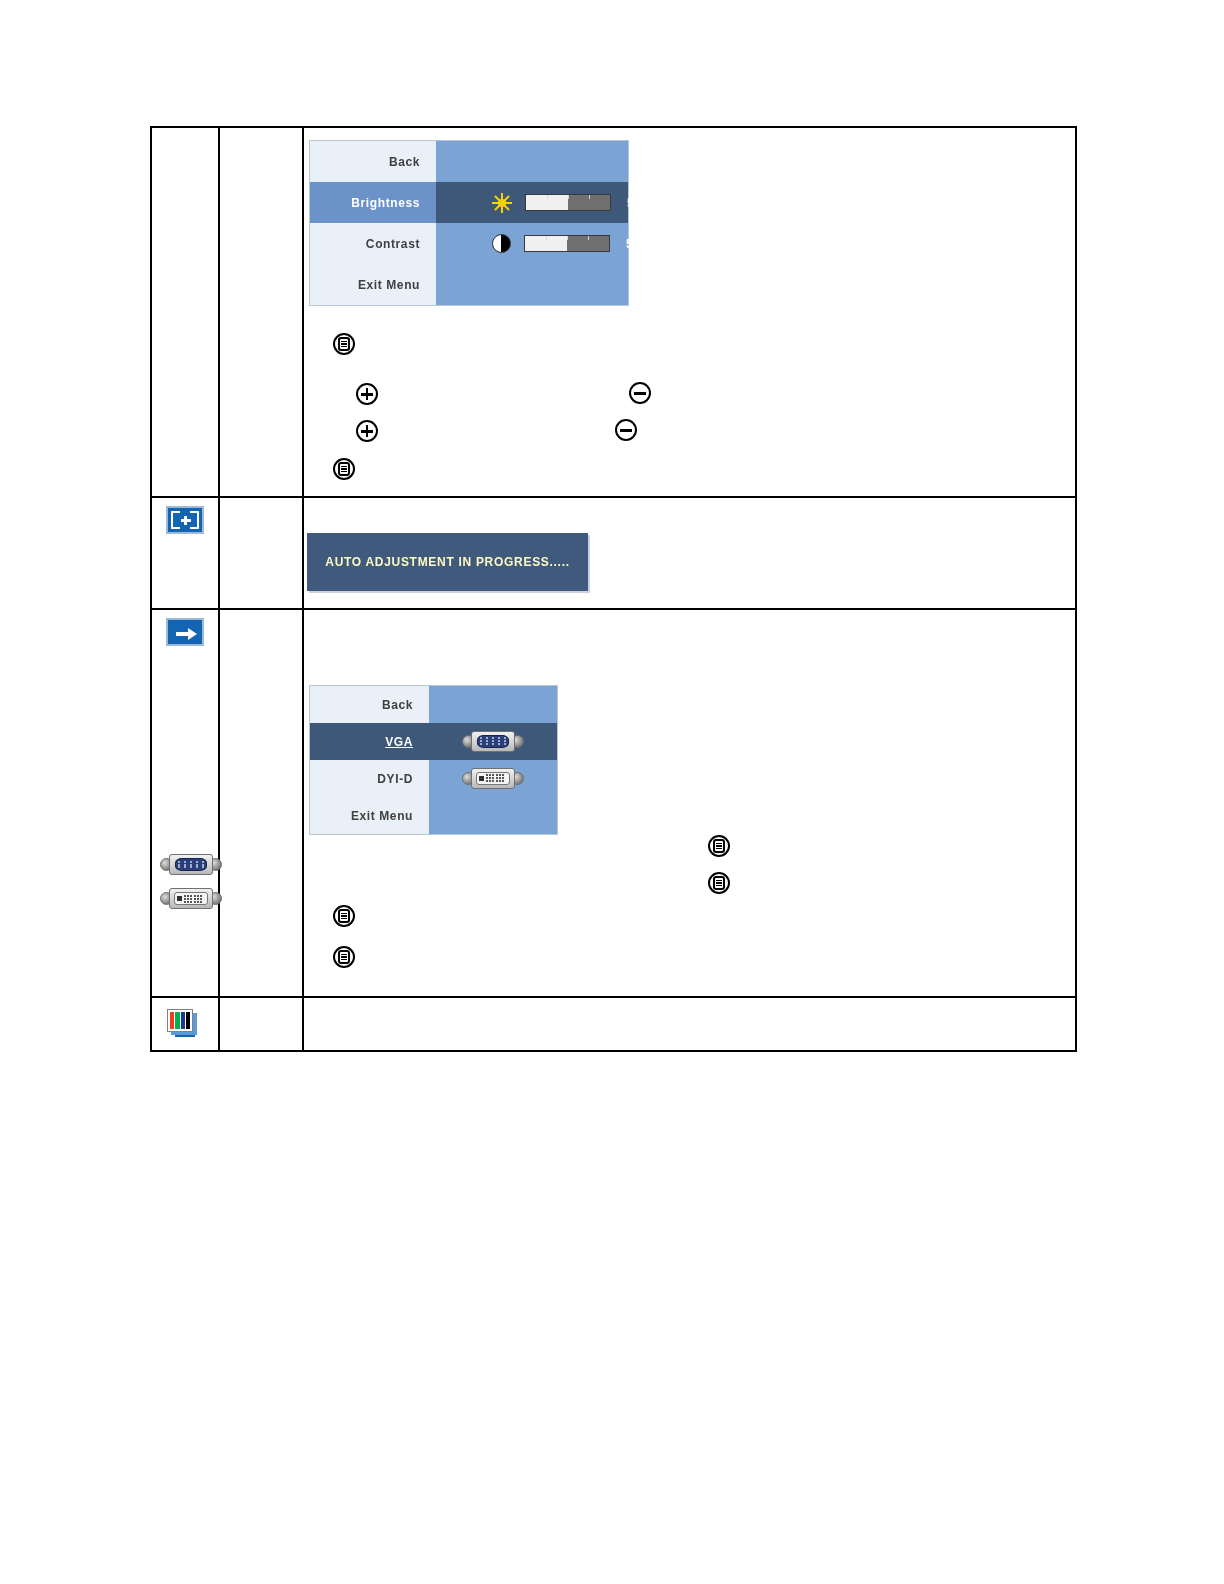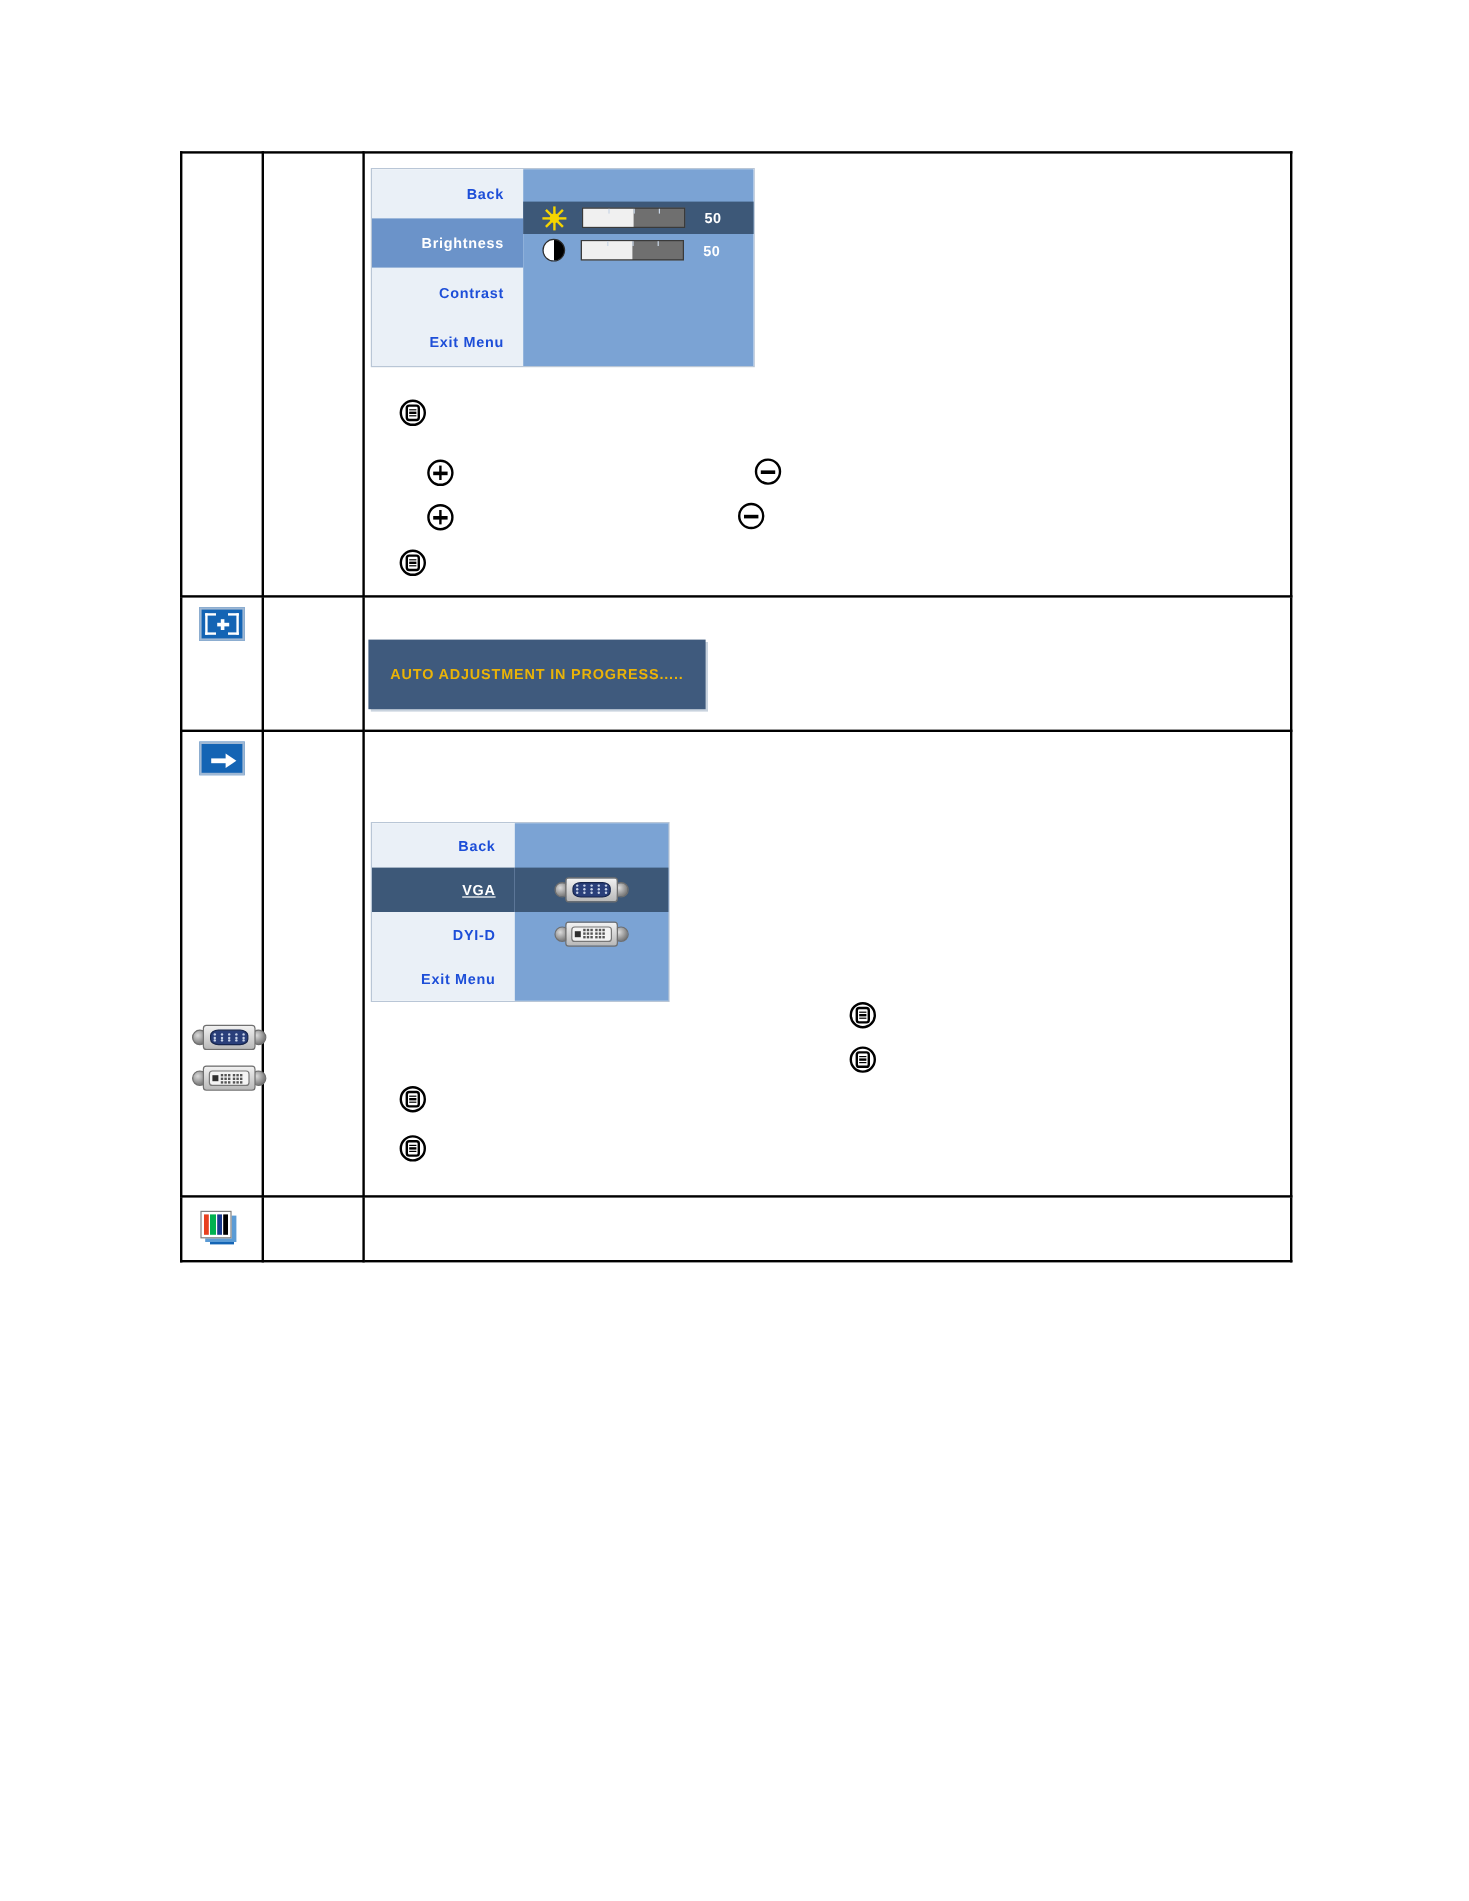--- a/index.html
+++ b/index.html
@@ -188,37 +188,37 @@
     background: #7ba3d4;
     display: flex;
     flex-direction: column;
   }
   .osd .mrow {
     display: flex;
     align-items: center;
     justify-content: flex-end;
     padding-right: 16px;
     box-sizing: border-box;
-    color: #1d4ed8;
+    color: #404040;
     font-size: 12px;
     font-weight: bold;
     letter-spacing: 0.6px;
   }
   .osd .vrow {
     display: flex;
     align-items: center;
     box-sizing: border-box;
   }
 
   
   #osd-brightness { left: 310px; top: 141px; }
   #osd-brightness .left-col { width: 126px; }
   #osd-brightness .right-col { width: 192px; }
   #osd-brightness .mrow { height: 41px; }
-  #osd-brightness .vrow { height: 27px; }
+  #osd-brightness .vrow { height: 41px; padding-left: 40px; }
   #osd-brightness .mrow.sel {
     background: #6b93c9;
     color: #ffffff;
   }
   #osd-brightness .vrow.sel { background: #3d5878; }
 
   .sun {
     position: relative;
     width: 20px; height: 20px;
     margin-left: 16px;
@@ -280,21 +280,21 @@
     position: absolute;
     left: 307px; top: 533px;
     width: 281px; height: 58px;
     background: #3f5a7d;
     box-shadow: 2px 2px 0 #c9d3de;
     display: flex;
     align-items: center;
     justify-content: center;
   }
   #auto-banner .txt {
-    color: #eab308;
+    color: #fef9c3;
     font-size: 12px;
     font-weight: bold;
     letter-spacing: 0.7px;
   }
 
   
   #osd-input { left: 310px; top: 686px; }
   #osd-input .left-col { width: 119px; }
   #osd-input .right-col { width: 128px; }
   #osd-input .mrow { height: 37px; }

